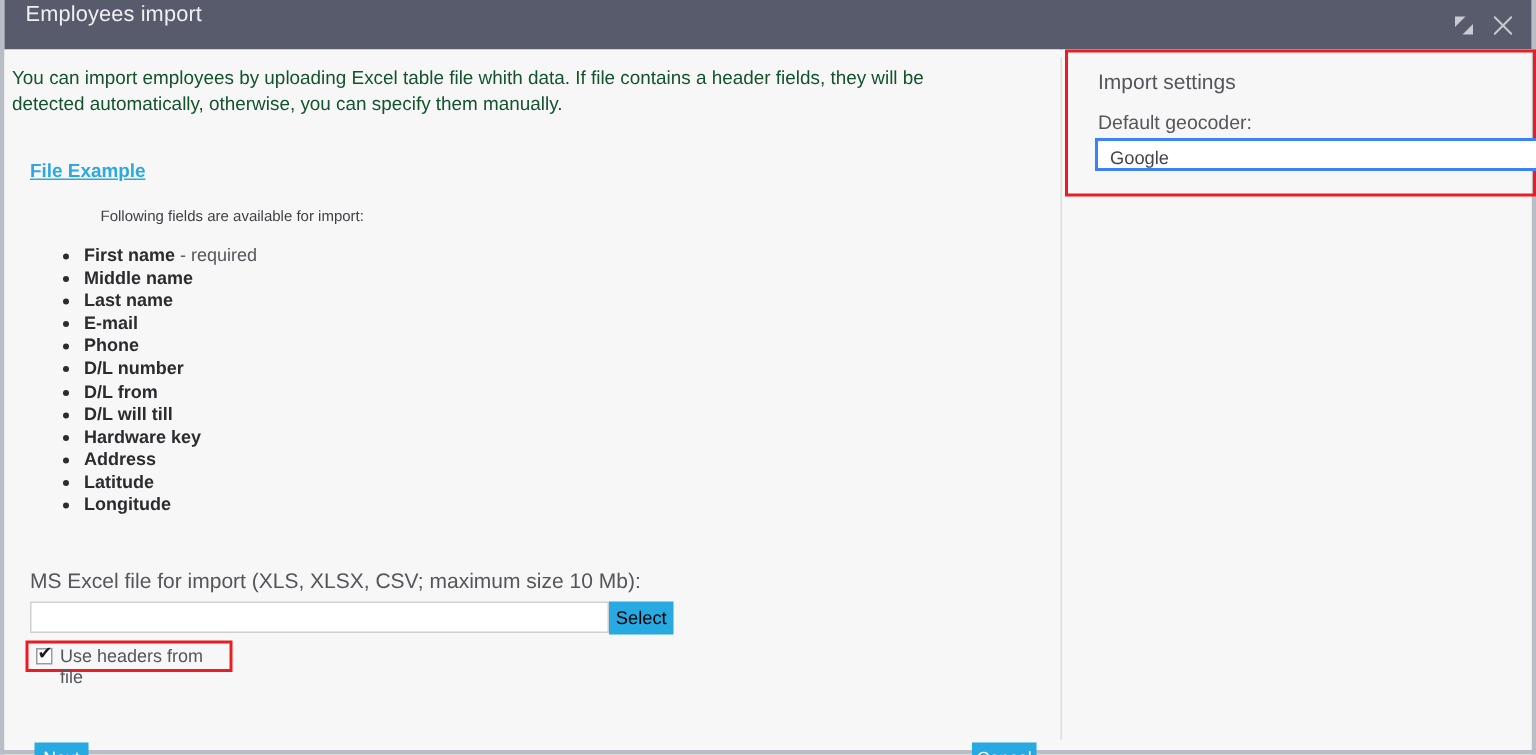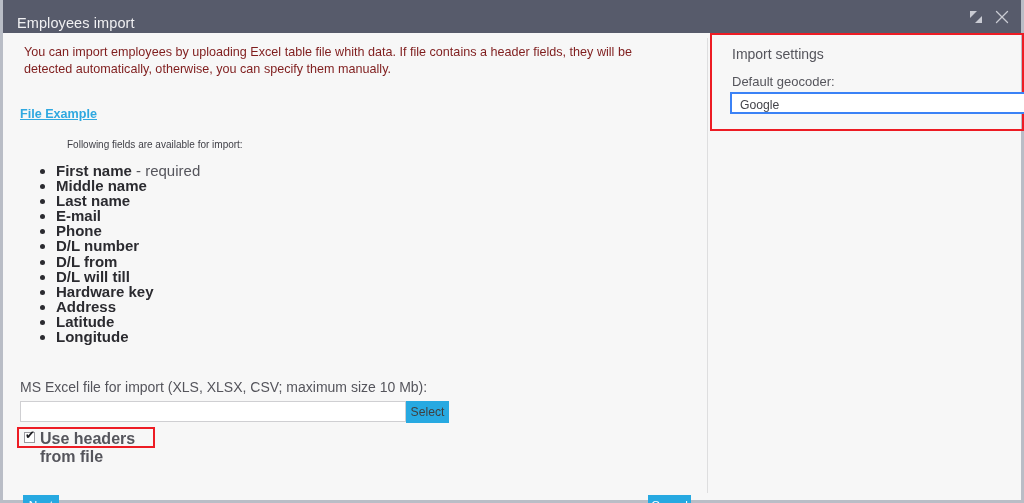--- a/index.html
+++ b/index.html
@@ -32,21 +32,21 @@
     position: absolute;
     left: 0; top: 0;
     width: 1018px;
     height: 33px;
     background: #575b6b;
     color: #ffffff;
   }
   .titlebar .title {
     position: absolute;
     left: 14px;
-    top: 15px;
+    top: 2px;
     font-size: 14.5px;
     letter-spacing: .1px;
     color: #f0f0f2;
   }
   .win-btn {
     position: absolute;
     top: 6px;
     width: 22px;
     height: 22px;
     cursor: pointer;
@@ -75,26 +75,26 @@
     position: absolute;
     left: 705px; top: 33px;
     width: 313px;
     height: 467px;
     background: #f7f7f7;
   }
 
   
   .intro {
     position: absolute;
-    left: 21px;
+    left: 5px;
     top: 11px;
     width: 650px;
     font-size: 12.6px;
     line-height: 17px;
-    color: #7f1d1d;
+    color: #14532d;
   }
   .link {
     position: absolute;
     left: 17px;
     top: 74px;
     font-size: 12.6px;
     color: #2fa8e0;
     text-decoration: underline;
     cursor: pointer;
     font-weight: bold;
@@ -107,21 +107,21 @@
     color: #3f3f46;
     margin-left: 47px;
   }
   ul.fieldlist {
     position: absolute;
     left: 31px;
     top: 130px;
     margin: 0;
     padding: 0 0 0 22px;
     list-style: disc;
-    font-size: 15px;
+    font-size: 12px;
     color: #2b2b30;
   }
   ul.fieldlist li {
     line-height: 15.1px;
     font-weight: bold;
   }
   ul.fieldlist li .req {
     font-weight: normal;
     color: #55555c;
   }
@@ -148,21 +148,21 @@
     color: #333;
     outline: none;
   }
   .select-btn {
     position: absolute;
     left: 403px;
     top: 368px;
     width: 43px;
     height: 22px;
     background: #27a9e1;
-    color: #404040;
+    color: #000000;
     border: none;
     font-family: "Liberation Sans", sans-serif;
     font-size: 12.2px;
     cursor: pointer;
     padding: 0;
     line-height: 22px;
     text-align: center;
   }
 
   .cb-wrap {
@@ -189,23 +189,22 @@
     left: 0px;
     top: -4px;
     font-size: 12px;
     color: #1c1c20;
     line-height: 12px;
   }
   .cb-label {
     position: absolute;
     left: 21px;
     top: 1px;
-    font-size: 16px;
-    color: #55555c;
-    font-weight: bold;
+    font-size: 12px;
+    color: #55555c;
   }
 
   .next-btn {
     position: absolute;
     left: 20px;
     top: 462px;
     width: 36px;
     height: 20px;
     background: #27a9e1;
     color: #ffffff;

